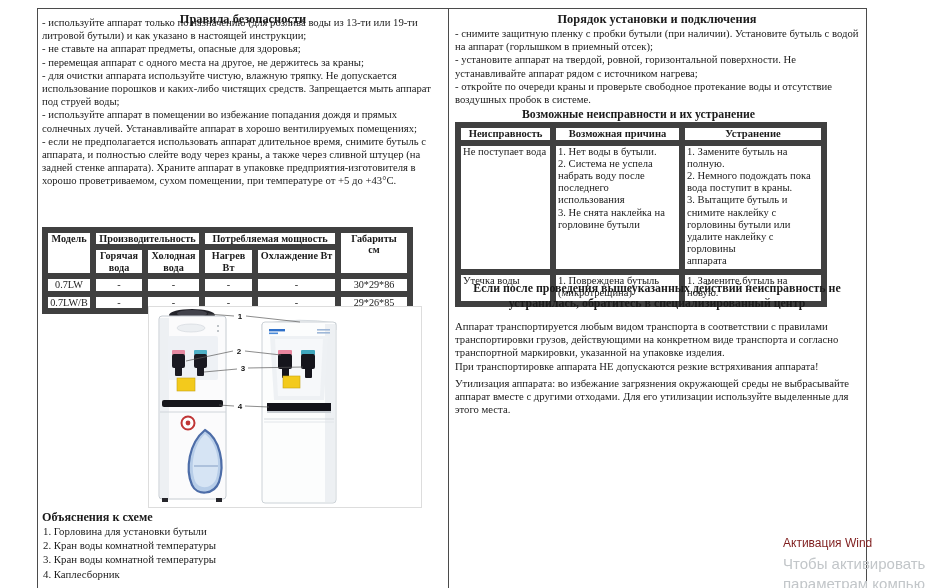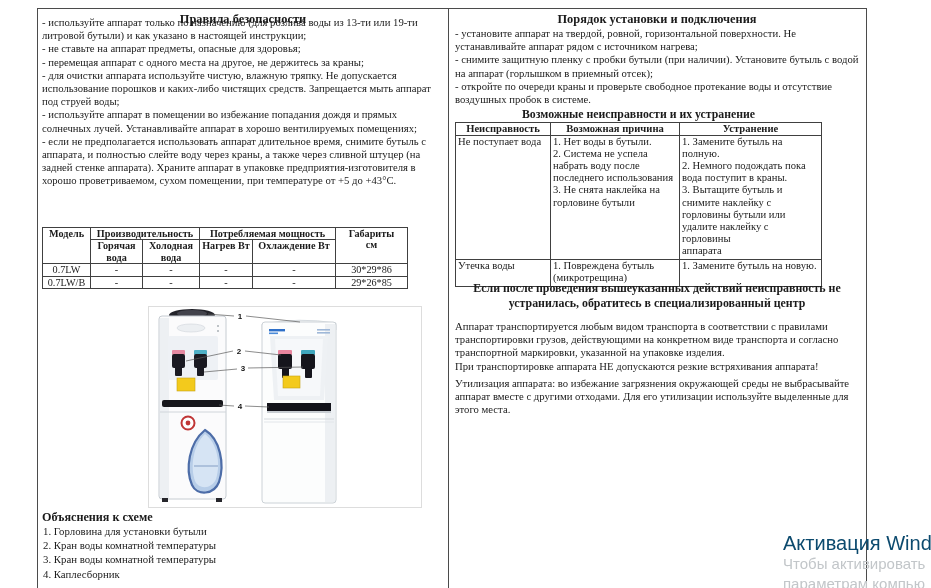--- a/index.html
+++ b/index.html
@@ -9,37 +9,37 @@
   .vline{position:absolute;top:8px;bottom:0;width:1px;background:#4b4b4b;}
   .vline.l{left:37px}.vline.m{left:448px}.vline.r{left:866px}
   .col{position:absolute;top:8px;height:585px;}
   .col-left{left:42px;width:402px;}
   .col-right{left:455px;width:404px;}
   .sec-title{position:absolute;left:0;width:100%;text-align:center;font-weight:bold;font-size:12.4px;line-height:14px;}
   .body-text{position:absolute;left:0;width:100%;font-size:10.7px;line-height:13.2px;}
   .body-text p{margin:0;}
   .pre{white-space:pre-line;}
   table{border-collapse:collapse;table-layout:fixed;}
-  td,th{border:1px solid #404040;overflow:hidden;}
+  td,th{border:6px solid #404040;overflow:hidden;}
   .specs-table{position:absolute;left:0;top:219px;width:366px;font-size:10.2px;line-height:11.4px;text-align:center;}
   .specs-table th{font-weight:bold;padding:0 1px;vertical-align:top;}
   .specs-table td{padding:0 1px;vertical-align:top;}
   .ts-wrap{position:absolute;left:0;top:99px;width:367px;}
   .ts-title{width:100%;text-align:center;font-weight:bold;font-size:11.8px;line-height:14px;margin:0 0 1px 0;}
   .ts-table{width:367px;font-size:10.6px;line-height:12.1px;}
   .ts-table th{font-weight:bold;text-align:center;padding:0 2px;}
   .ts-table td{text-align:left;vertical-align:top;padding:0 2px 2px 2px;}
   .service-note{position:absolute;left:0;top:273px;width:100%;text-align:center;font-weight:bold;
                 font-size:11.9px;line-height:15px;}
   .figure{position:absolute;left:106px;top:298px;width:274px;height:202px;}
   .legend-title{position:absolute;left:0;top:502px;font-weight:bold;font-size:12.2px;}
   .legend{position:absolute;left:0;top:516px;font-size:10.8px;line-height:13.2px;}
   .legend div{margin:1px;}
   .watermark{position:absolute;left:783px;top:532px;font-family:"Liberation Sans","DejaVu Sans",sans-serif;white-space:nowrap;}
-  .wm1{font-size:20px;color:#0c4a6e;line-height:22px;}
+  .wm1{font-size:12px;color:#7f1d1d;line-height:22px;}
   .wm2,.wm3{font-size:15px;color:#c2c6c9;line-height:20px;}
   .callout-num{font:bold 8px "Liberation Sans",sans-serif;fill:#141414;}
 </style>
 </head>
 <body>
 
 <div class="screen">
 
   <div class="hline-top"></div>
   <div class="vline l"></div>
@@ -180,22 +180,22 @@
       <div>2. Кран воды комнатной температуры</div>
       <div>3. Кран воды комнатной температуры</div>
       <div>4. Каплесборник</div>
     </div>
   </div>
 
   <div class="col col-right">
     <div class="sec-title" style="top:4px">Порядок установки и подключения</div>
 
     <div class="body-text" style="top:19px">
+      <p>- снимите защитную пленку с пробки бутыли (при наличии). Установите бутыль с водой на аппарат (горлышком в приемный отсек);</p>
       <p>- установите аппарат на твердой, ровной, горизонтальной поверхности. Не устанавливайте аппарат рядом с источником нагрева;</p>
-      <p>- снимите защитную пленку с пробки бутыли (при наличии). Установите бутыль с водой на аппарат (горлышком в приемный отсек);</p>
       <p>- откройте по очереди краны и проверьте свободное протекание воды и отсутствие воздушных пробок в системе.</p>
     </div>
 
     <div class="ts-wrap">
       <div class="ts-title">Возможные неисправности и их устранение</div>
       <table class="ts-table">
         <colgroup>
             <col style="width:95px">
             <col style="width:129px">
             <col style="width:142px">

